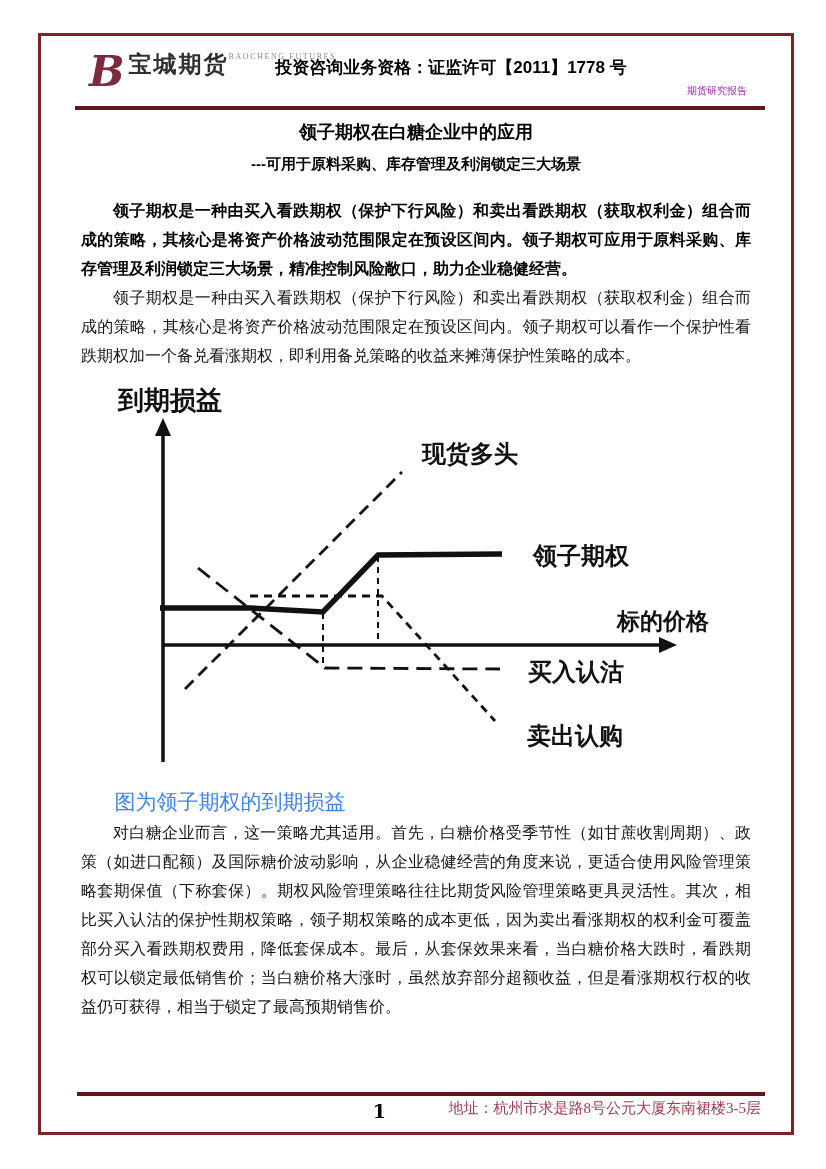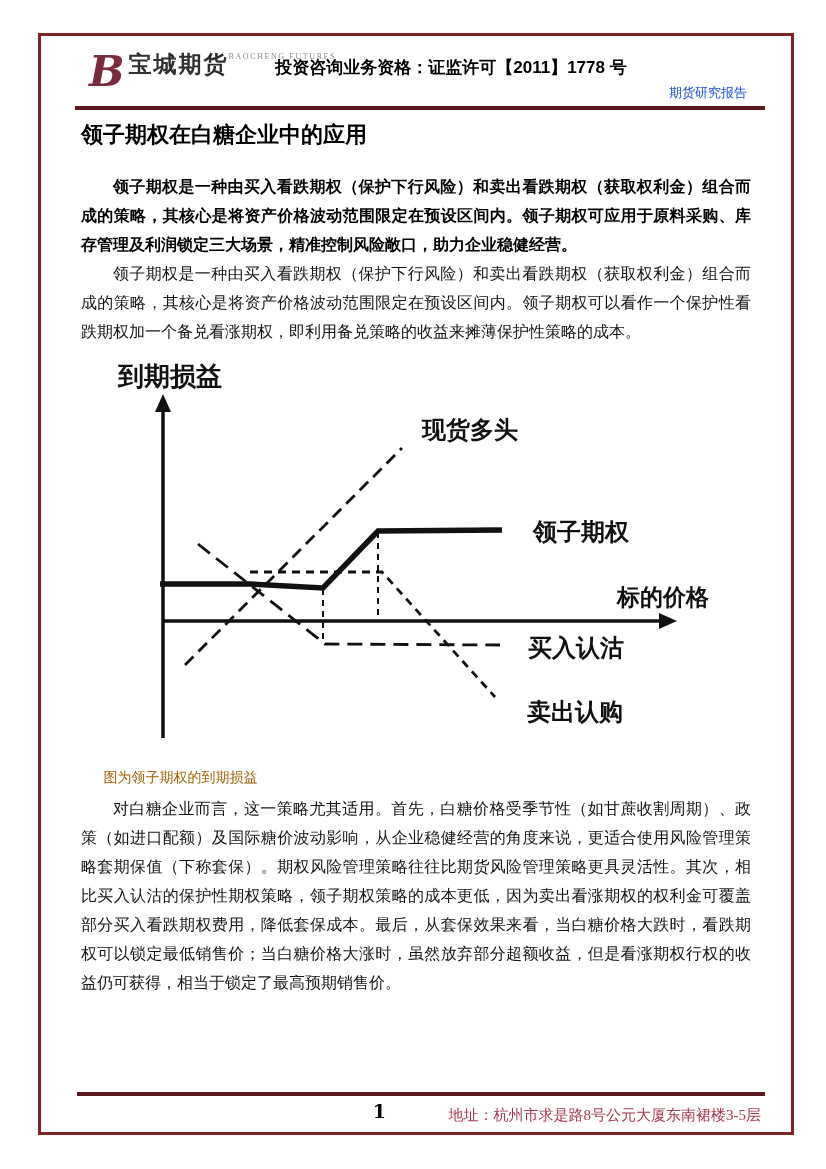--- a/index.html
+++ b/index.html
@@ -10,45 +10,45 @@
   .header{position:relative;height:70px;}
   .logo{position:absolute;left:48px;top:16px;display:flex;align-items:flex-start;}
   .logo-b{font-family:"DejaVu Serif",serif;font-style:italic;font-weight:700;font-size:42px;
           line-height:40px;color:#7a2b3e;margin-right:4px;}
   .logo-names{display:flex;flex-direction:row;}
   .logo-cn{font-family:"Liberation Serif",serif;font-weight:700;font-size:23px;line-height:26px;
            letter-spacing:2px;color:#2f2f2f;}
   .logo-en{font-family:Liberation Serif, serif;font-size:8px;letter-spacing:1.6px;color:#8a8a8a;}
   .qualification{position:absolute;left:170px;top:20px;width:480px;text-align:center;
                  font-family:"Liberation Sans",sans-serif;font-weight:700;font-size:17px;color:#000;}
-  .report-type{position:absolute;right:44px;top:48px;font-size:13px;color:#1d4ed8;}
+  .report-type{position:absolute;right:44px;top:48px;font-size:10px;color:#a21caf;}
   .rule{height:4px;background:#5c181c;}
   .header-rule{margin:0 26px 0 34px;}
   
-  h1{margin:10px 40px 0;text-align:left;font-family:"Liberation Sans",sans-serif;
-     font-size:22px;font-weight:700;color:#000;}
+  h1{margin:10px 40px 0;text-align:center;font-family:"Liberation Sans",sans-serif;
+     font-size:18px;font-weight:700;color:#000;}
   h2{margin:11px 40px 0;text-align:center;font-family:"Liberation Sans",sans-serif;
      font-size:15px;font-weight:700;color:#000;}
   
   .para{margin:0 40px 0;font-size:16px;line-height:29px;text-align:justify;
         text-indent:2em;color:#141414;}
   .para.lead{margin-top:22px;font-family:"Liberation Sans",sans-serif;font-weight:700;color:#000;}
   
   figure{margin:14px 0 0 40px;padding:0;}
-  .caption{margin:4px 40px 0;font-size:14px;line-height:20px;text-indent:1.6em;color:#a16207;}
+  .caption{margin:4px 40px 0;font-size:21px;line-height:20px;text-indent:1.6em;color:#3b82f6;}
   .p3{margin-top:6px;}
   
   .footer-rule{position:absolute;left:36px;right:26px;bottom:36px;}
   .footer-row{position:absolute;left:36px;right:26px;bottom:8px;height:26px;
               font-size:15px;color:#a23b51;}
   .site{position:absolute;left:10px;top:4px;margin-top:48px;}
   .site .mono{font-family:"Liberation Mono",monospace;font-size:14px;}
   .pagenum{position:absolute;left:43%;top:2px;font-family:"DejaVu Serif",serif;
            font-weight:700;font-size:19px;color:#000;}
-  .addr{position:absolute;right:4px;top:8px;}
+  .addr{position:absolute;right:4px;top:1px;}
   
   #payoff-chart text{font-family:"Liberation Sans",sans-serif;font-weight:700;fill:#111;}
 </style>
 </head>
 <body>
 
 <div class="page">
 
   <div class="header">
     <div class="logo">
@@ -57,20 +57,21 @@
         <span class="logo-cn">宝城期货</span>
         <span class="logo-en">BAOCHENG FUTURES</span>
       </span>
     </div>
     <div class="qualification">投资咨询业务资格：证监许可【2011】1778 号</div>
     <div class="report-type">期货研究报告</div>
   </div>
   <div class="rule header-rule"></div>
 
   <h1>领子期权在白糖企业中的应用</h1>
+  <h2>---可用于原料采购、库存管理及利润锁定三大场景</h2>
 
   <p class="para lead">领子期权是一种由买入看跌期权（保护下行风险）和卖出看跌期权（获取权利金）组合而成的策略，其核心是将资产价格波动范围限定在预设区间内。领子期权可应用于原料采购、库存管理及利润锁定三大场景，精准控制风险敞口，助力企业稳健经营。</p>
   <p class="para">领子期权是一种由买入看跌期权（保护下行风险）和卖出看跌期权（获取权利金）组合而成的策略，其核心是将资产价格波动范围限定在预设区间内。领子期权可以看作一个保护性看跌期权加一个备兑看涨期权，即利用备兑策略的收益来摊薄保护性策略的成本。</p>
 
   <figure>
     <svg id="payoff-chart" width="660" height="400" viewBox="0 0 660 400" xmlns="http://www.w3.org/2000/svg">
         <line x1="82" y1="50" x2="82" y2="378" stroke="#111" stroke-width="3.5"></line>
         <polygon points="74,52 90,52 82,34" fill="#111"></polygon>
         <line x1="82" y1="261" x2="580" y2="261" stroke="#111" stroke-width="3.5"></line>
         <polygon points="578,253 578,269 596,261" fill="#111"></polygon>

